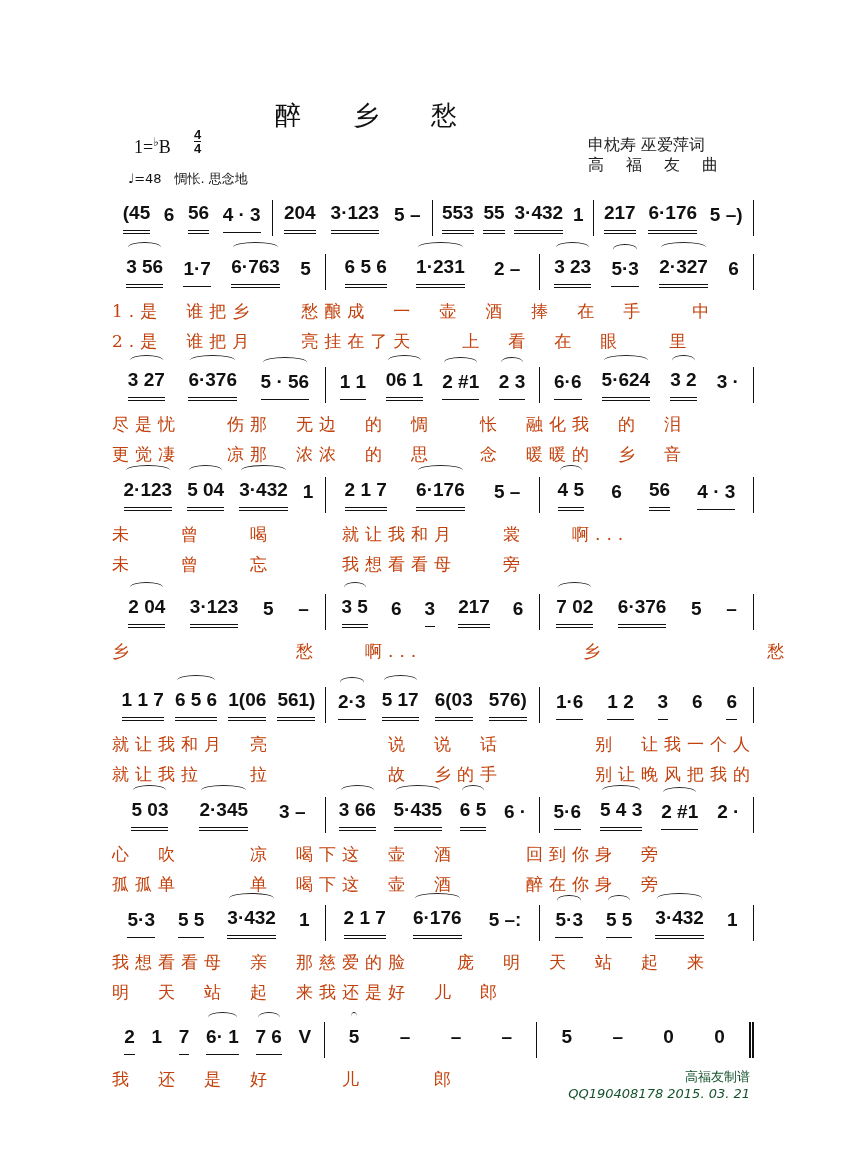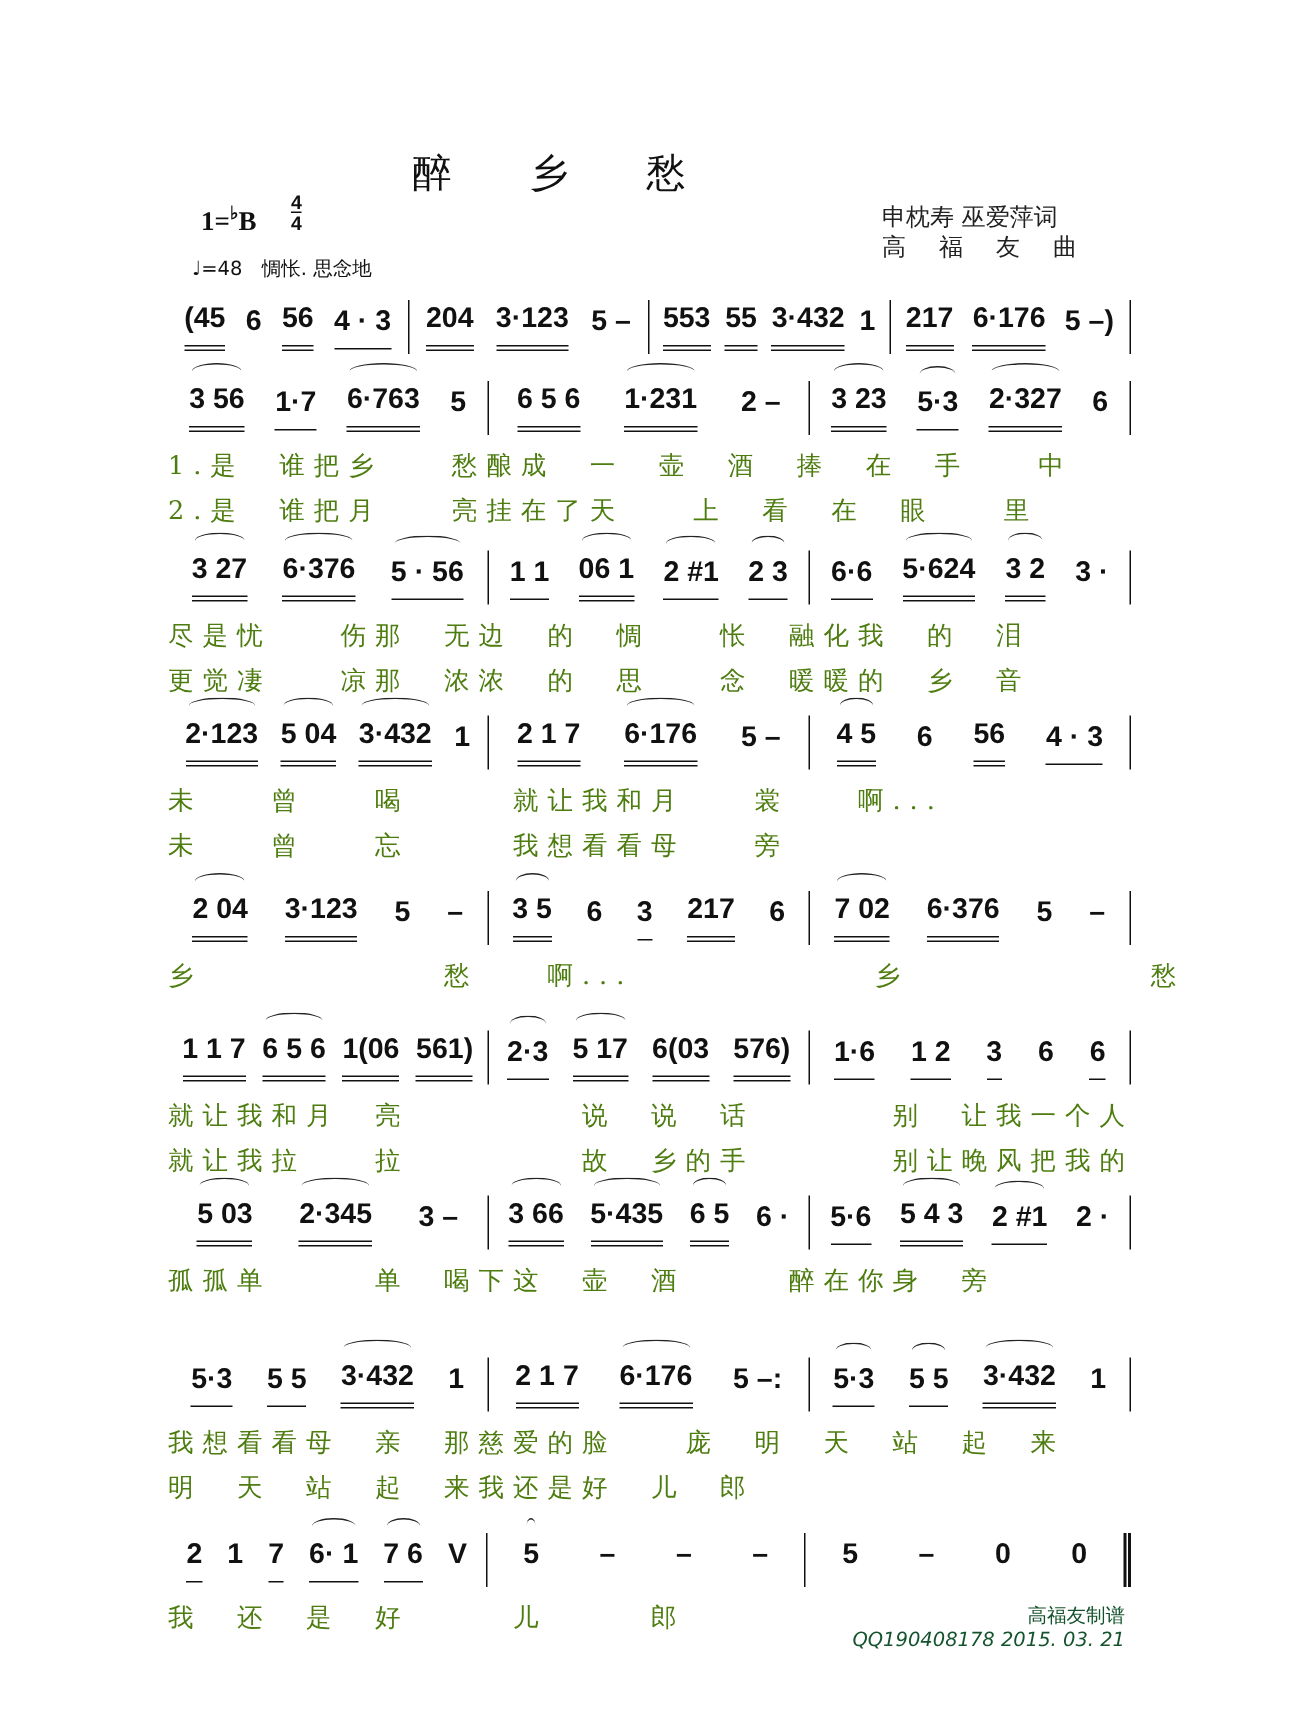--- a/index.html
+++ b/index.html
@@ -1,40 +1,40 @@
 <!DOCTYPE html>
 <html><head>
 <meta charset="utf-8">
 <style>
   html, body { margin: 0; padding: 0; background: #ffffff; }
   body { width: 864px; height: 1155px; position: relative; overflow: hidden;
          font-family: "DejaVu Sans", sans-serif; color: #111; }
   .title { position: absolute; top: 98px; left: 0; width: 732px; text-align: center;
            font-size: 26px; letter-spacing: 52px; padding-left: 52px; box-sizing: border-box; }
-  .key { position: absolute; top: 135px; left: 134px; font-family: "Liberation Serif", serif; font-size: 18px; font-weight: bold; }
+  .key { position: absolute; top: 135px; left: 134px; font-family: "Liberation Serif", serif; font-size: 18px; }
   .key .flat { font-size: 12px; vertical-align: super; }
   .timesig { position: absolute; top: 128px; left: 194px; font-family: "Liberation Sans", sans-serif;
              font-weight: bold; font-size: 13px; line-height: 13px; text-align: center; }
   .timesig .bar { border-top: 1px solid #111; }
   .tempo { position: absolute; top: 170px; left: 128px; font-size: 13px; }
   .credits { position: absolute; top: 135px; left: 588px; font-size: 16px; line-height: 20px; color: #222; }
   .credits .c2 { letter-spacing: 22px; }
 
   .system { position: absolute; left: 112px; width: 642px; }
   .notes { position: relative; height: 40px; font-family: "Liberation Sans", sans-serif;
            font-weight: bold; font-size: 19px; white-space: pre; display: flex; align-items: center; }
   .measure { flex: 1; display: flex; align-items: center; justify-content: space-around;
              border-right: 1.5px solid #111; height: 36px; padding: 0 4px; }
   .measure.last-final { border-right: 5px double #111; }
   .grp { position: relative; padding-bottom: 6px; }
   .grp.u1 { border-bottom: 1.5px solid #111; }
   .grp.u2 { border-bottom: 4px double #111; }
   .slur { position: absolute; top: -14px; left: 2px; right: 2px; height: 10px;
           border-top: 1.5px solid #222; border-radius: 50% 50% 0 0; }
-  .lyrics { font-size: 17px; letter-spacing: 6px; line-height: 22px; white-space: pre; color: #4d7c0f;
+  .lyrics { font-size: 17px; letter-spacing: 6px; line-height: 22px; white-space: pre; color: #c2410c;
             font-family: "DejaVu Serif", serif; margin-top: 8px; }
   .footer { position: absolute; left: 560px; top: 1068px; text-align: right; width: 190px;
             font-size: 13px; color: #14532d; }
   .footer .qq { font-style: italic; font-size: 13px; }
 </style>
 </head>
 <body>
 
 <div class="title">醉乡愁</div>
 
@@ -75,20 +75,21 @@
       <div class="notes"><div class="measure"><span class="grp u2">2 04<span class="slur"></span></span><span class="grp u2">3·123</span><span class="grp">5</span><span class="grp">–</span></div><div class="measure"><span class="grp u2">3 5<span class="slur"></span></span><span class="grp">6</span><span class="grp u1">3</span><span class="grp u2">217</span><span class="grp">6</span></div><div class="measure"><span class="grp u2">7 02<span class="slur"></span></span><span class="grp u2">6·376</span><span class="grp">5</span><span class="grp">–</span></div></div>
       <div class="lyrics">乡　　　　　　　愁　　啊...　　　　　　　乡　　　　　　　愁</div>
     </div>
     <div class="system" style="top: 685px;">
       <div class="notes"><div class="measure"><span class="grp u2">1 1 7</span><span class="grp u2">6 5 6<span class="slur"></span></span><span class="grp u2">1(06</span><span class="grp u2">561)</span></div><div class="measure"><span class="grp u1">2·3<span class="slur"></span></span><span class="grp u2">5 17<span class="slur"></span></span><span class="grp u2">6(03</span><span class="grp u2">576)</span></div><div class="measure"><span class="grp u1">1·6</span><span class="grp u1">1 2</span><span class="grp u1">3</span><span class="grp">6</span><span class="grp u1">6</span></div></div>
       <div class="lyrics">就让我和月　亮　　　　　说　说　话　　　　别　让我一个人</div>
       <div class="lyrics">就让我拉　　拉　　　　　故　乡的手　　　　别让晚风把我的</div>
     </div>
     <div class="system" style="top: 795px;">
       <div class="notes"><div class="measure"><span class="grp u2">5 03<span class="slur"></span></span><span class="grp u2">2·345<span class="slur"></span></span><span class="grp">3 –</span></div><div class="measure"><span class="grp u2">3 66<span class="slur"></span></span><span class="grp u2">5·435<span class="slur"></span></span><span class="grp u2">6 5<span class="slur"></span></span><span class="grp">6 ·</span></div><div class="measure"><span class="grp u1">5·6</span><span class="grp u2">5 4 3<span class="slur"></span></span><span class="grp u1">2 #1<span class="slur"></span></span><span class="grp">2 ·</span></div></div>
+      <div class="lyrics">心　吹　　　凉　喝下这　壶　酒　　　回到你身　旁</div>
       <div class="lyrics">孤孤单　　　单　喝下这　壶　酒　　　醉在你身　旁</div>
     </div>
     <div class="system" style="top: 903px;">
       <div class="notes"><div class="measure"><span class="grp u1">5·3</span><span class="grp u1">5 5</span><span class="grp u2">3·432<span class="slur"></span></span><span class="grp">1</span></div><div class="measure"><span class="grp u2">2 1 7</span><span class="grp u2">6·176<span class="slur"></span></span><span class="grp">5 –:</span></div><div class="measure"><span class="grp u1">5·3<span class="slur"></span></span><span class="grp u1">5 5<span class="slur"></span></span><span class="grp u2">3·432<span class="slur"></span></span><span class="grp">1</span></div></div>
       <div class="lyrics">我想看看母　亲　那慈爱的脸　　庞　明　天　站　起　来</div>
       <div class="lyrics">明　天　站　起　来我还是好　儿　郎</div>
     </div>
     <div class="system" style="top: 1020px;">
       <div class="notes"><div class="measure"><span class="grp u1">2</span><span class="grp">1</span><span class="grp u1">7</span><span class="grp u1">6· 1<span class="slur"></span></span><span class="grp u1">7 6<span class="slur"></span></span><span class="grp">V</span></div><div class="measure"><span class="grp">5<span class="slur"></span></span><span class="grp">–</span><span class="grp">–</span><span class="grp">–</span></div><div class="measure last-final"><span class="grp">5</span><span class="grp">–</span><span class="grp">0</span><span class="grp">0</span></div></div>
       <div class="lyrics">我　还　是　好　　　儿　　　郎</div>

